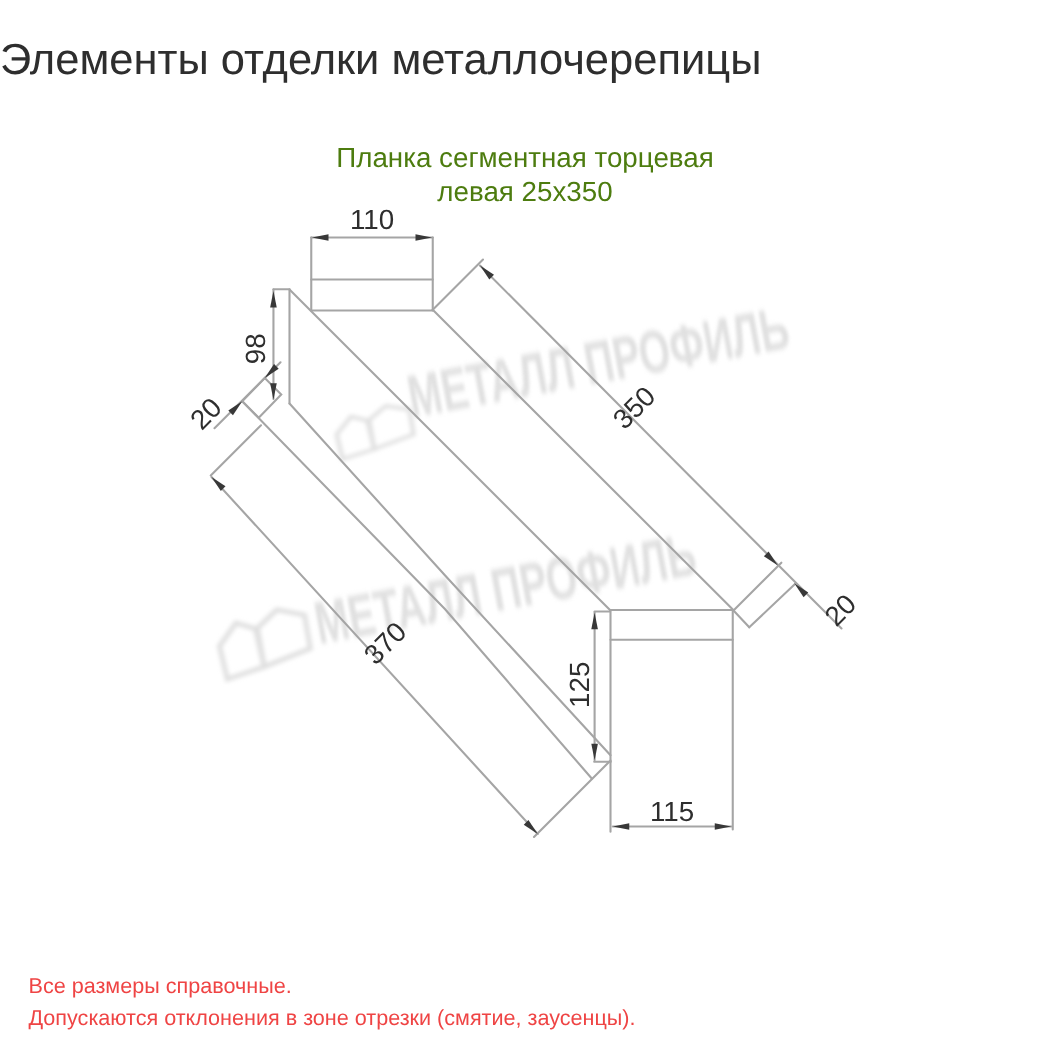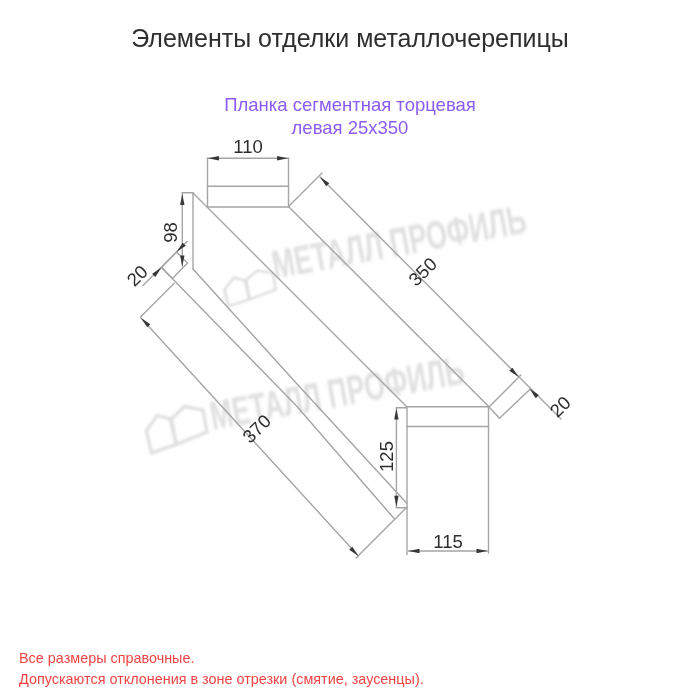--- a/index.html
+++ b/index.html
@@ -1,21 +1,21 @@
 <!DOCTYPE html>
 <html><head>
 <meta charset="utf-8">
 <style>
   html,body{margin:0;padding:0;background:#ffffff;}
   #page{position:relative;width:700px;height:700px;background:#ffffff;overflow:hidden;
         font-family:"Liberation Sans", sans-serif;filter:blur(0.3px);}
-  .title{position:absolute;left:0;top:24px;width:700px;text-align:center;
-         font-size:25px;color:#2e2e2e;letter-spacing:0px;}
+  .title{position:absolute;left:0;top:24px;width:700px;
+         font-size:29px;color:#2e2e2e;letter-spacing:0px;}
   .sub{position:absolute;left:0;top:93px;width:700px;text-align:center;
-       font-size:18.5px;color:#8b5cf6;line-height:23px;}
+       font-size:18.5px;color:#4d7c0f;line-height:23px;}
   .foot{position:absolute;left:19px;top:648px;font-size:14.4px;color:#ef4444;line-height:20.5px;}
   .wmtext{position:absolute;font-weight:bold;font-size:40px;color:#e0e0e0;
           letter-spacing:0px;line-height:1;white-space:nowrap;filter:blur(1.6px);}
 </style>
 </head>
 <body>
 <div id="page">
   <div class="title">Элементы отделки металлочерепицы</div>
   <div class="sub">Планка сегментная торцевая<br>левая 25х350</div>
 

